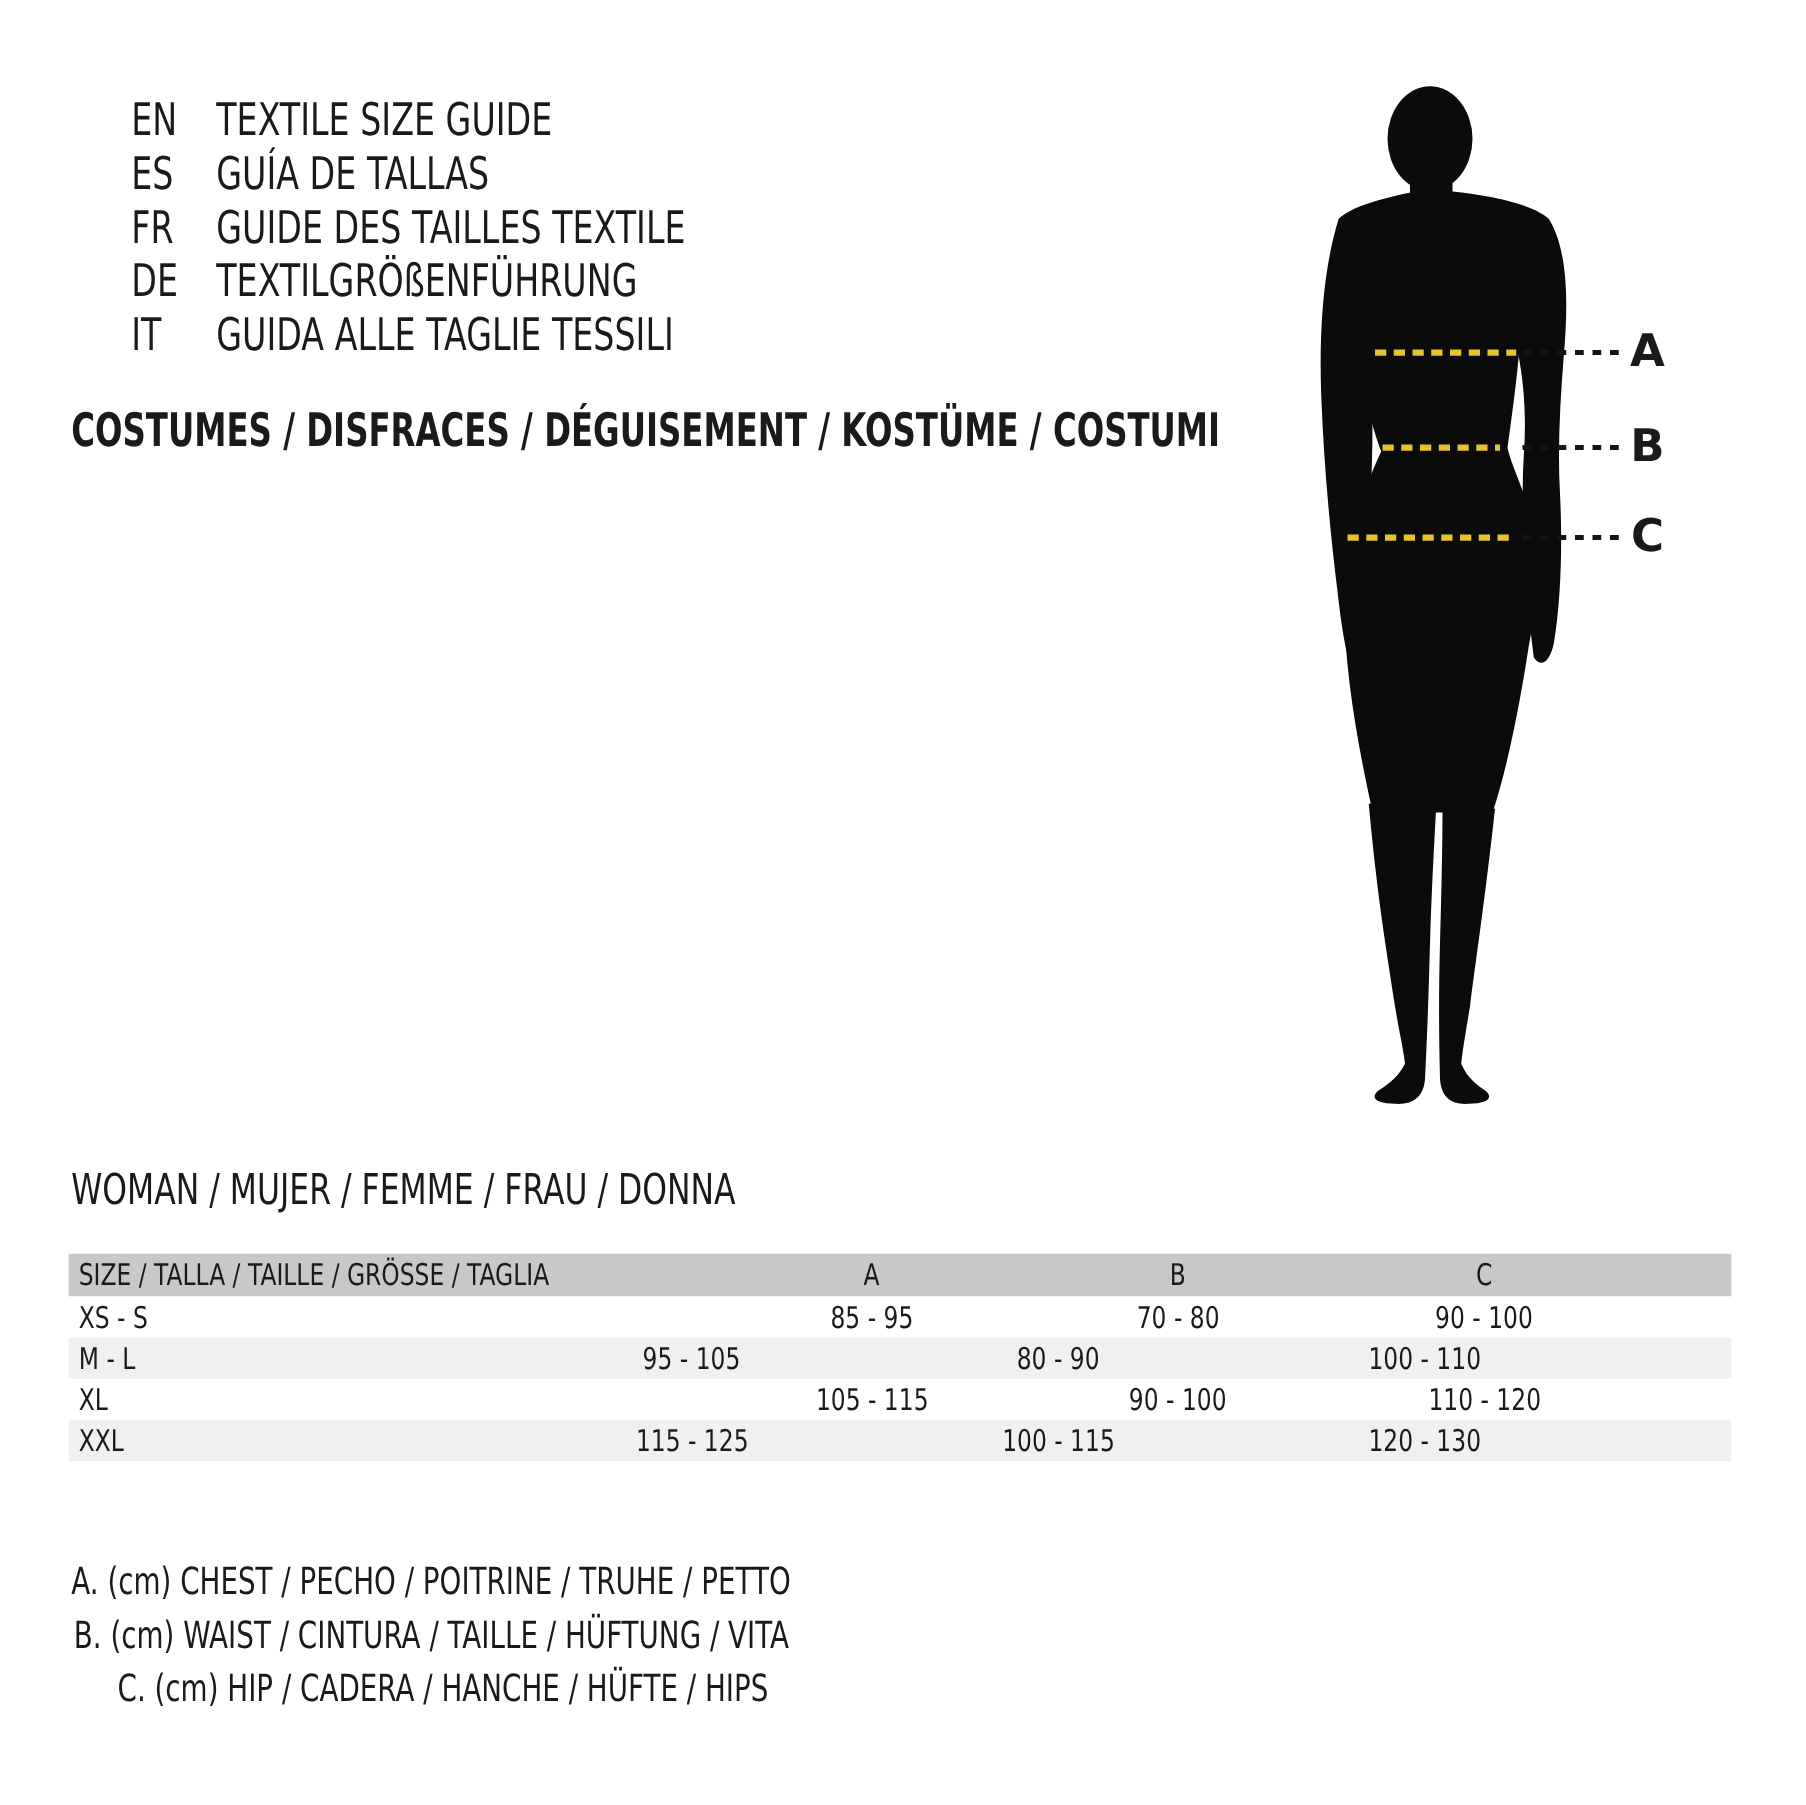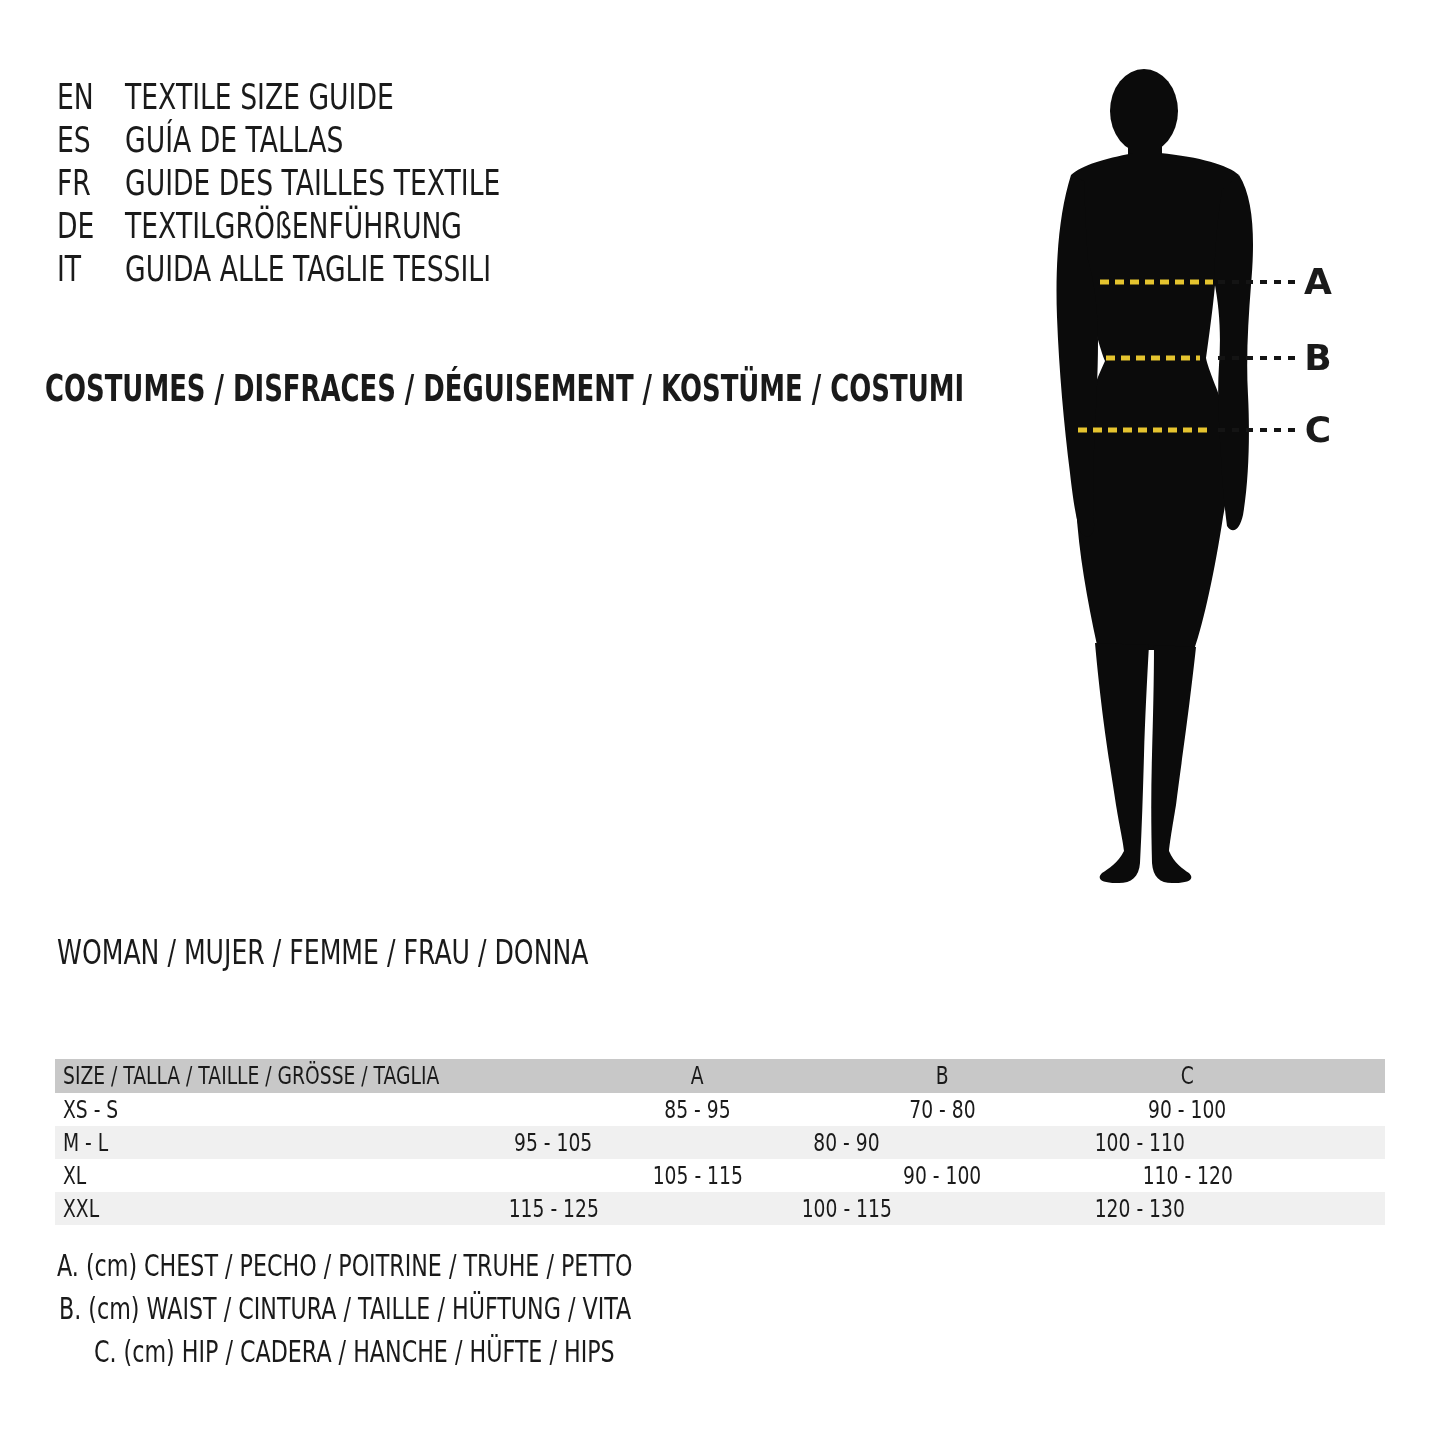--- a/index.html
+++ b/index.html
@@ -11,38 +11,38 @@
     font-family:"DejaVu Sans",sans-serif;
     color:#1a1a1a;
   }
   
   .cx{display:inline-block;white-space:nowrap;transform:scaleX(.74);transform-origin:0 50%;}
   .cxc{display:inline-block;white-space:nowrap;transform:scaleX(.78);transform-origin:50% 50%;}
   .cxt{display:inline-block;white-space:nowrap;transform:scaleX(.70);transform-origin:0 50%;font-weight:bold;}
 
   
   .lang-list{position:absolute;left:57px;top:75px;font-size:36px;}
-  .lang-row{display:flex;height:43px;line-height:43px;}
+  .lang-row{display:flex;height:43px;line-height:43px;margin-left:48px;}
   .lang-code{width:68px;flex:0 0 68px;}
 
   
-  .category{position:absolute;left:45px;top:323px;font-size:37px;line-height:43px;margin-top:44px;}
+  .category{position:absolute;left:57px;top:323px;font-size:37px;line-height:43px;}
 
   
   .figure-svg{position:absolute;left:1040px;top:65px;}
   .marker-label{position:absolute;width:40px;text-align:center;font-size:36px;font-weight:bold;line-height:40px;}
   .marker-a{left:1298px;top:262px;}
   .marker-b{left:1298px;top:338px;}
   .marker-c{left:1298px;top:410px;}
 
   
   .table-title{position:absolute;left:57px;top:934px;font-size:34px;line-height:36px;}
 
   
-  .size-table{position:absolute;left:55px;top:1059px;width:1330px;font-size:24px;}
+  .size-table{position:absolute;left:55px;top:1003px;width:1330px;font-size:24px;}
   .trow{display:flex;height:33px;align-items:center;}
   .trow.header{background:#c8c8c8;height:34px;}
   .trow.alt{background:#f0f0f0;gap:48px;}
   .c-size{flex:1 1 auto;padding-left:8px;text-align:left;}
   .c-val{flex:0 0 245px;width:245px;text-align:center;}
   .c-spacer{flex:0 0 75px;width:75px;}
 
   
   .legend{position:absolute;left:57px;top:1244px;font-size:30px;text-align:center;}
   .legend-row{height:43px;line-height:43px;}

